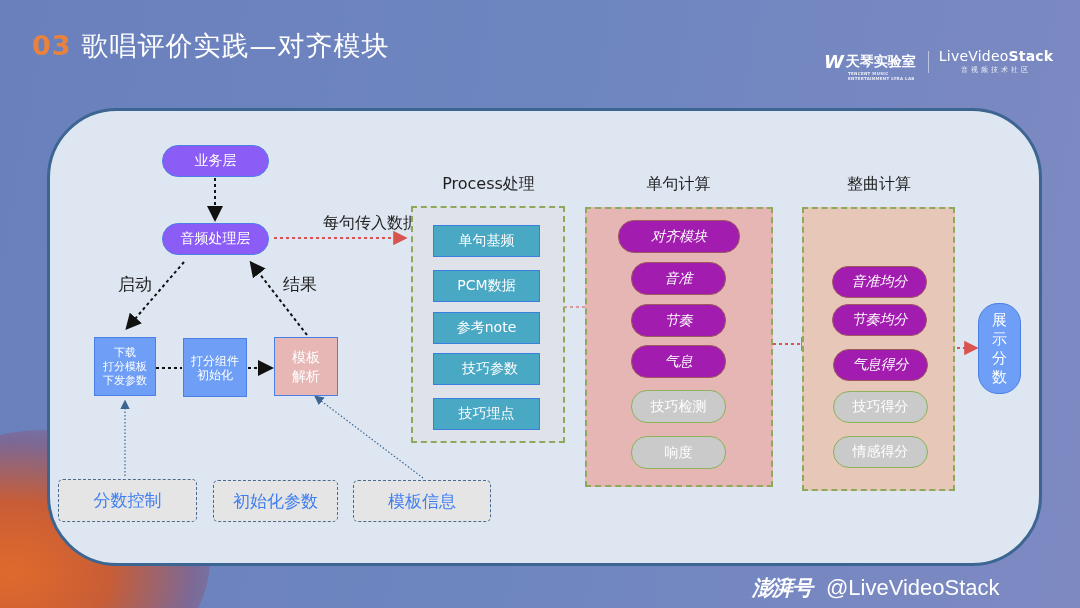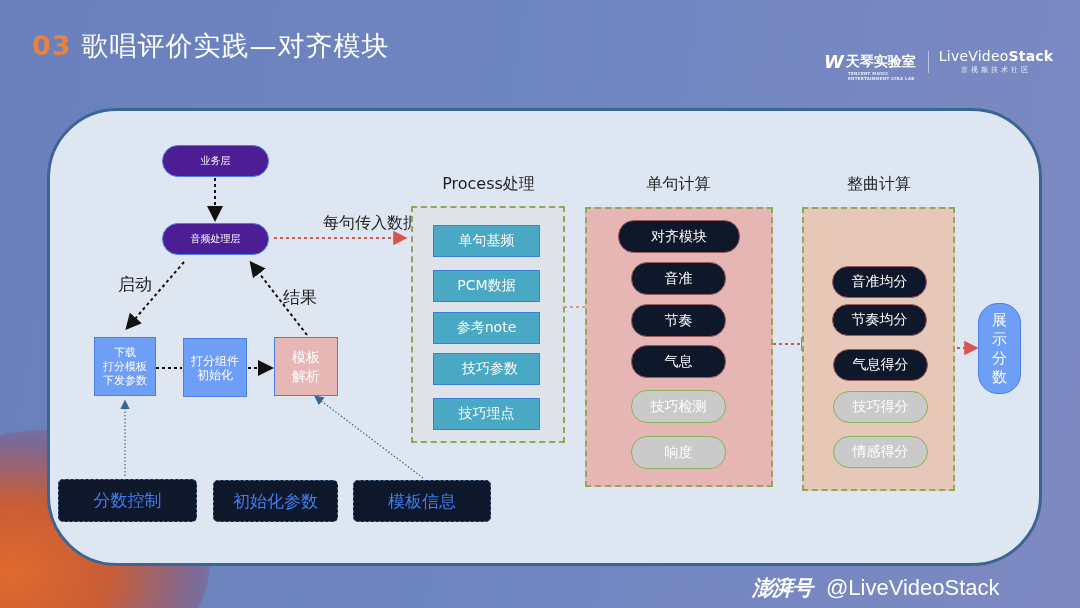--- a/index.html
+++ b/index.html
@@ -27,50 +27,50 @@
   .logo-b { display: flex; flex-direction: column; align-items: center; }
   .logo-b .main { font-size: 14px; letter-spacing: 0.2px; }
   .logo-b .main b { font-weight: bold; }
   .logo-b .sub { font-size: 7px; letter-spacing: 3px; opacity: .85; margin-top: 1px; }
 
   .panel {
     position: absolute; left: 47px; top: 108px; width: 995px; height: 458px;
     background: #dde6f1; border: 3px solid #3d6592; border-radius: 70px;
   }
   .pill-blue {
-    position: absolute; background: #4c1d95; border: 1.5px solid #4a7fe6; color: #fff;
-    border-radius: 16px; display: flex; align-items: center; justify-content: center; font-size: 10px;
+    position: absolute; background: #8b5cf6; border: 1.5px solid #4a7fe6; color: #fff;
+    border-radius: 16px; display: flex; align-items: center; justify-content: center; font-size: 14px;
   }
   .sq-blue {
     position: absolute; background: #6e9ef5; border: 1.5px solid #4a7fe6; color: #fff;
     display: flex; align-items: center; justify-content: center; text-align: center;
     font-size: 11px; line-height: 14px; white-space: pre-line;
   }
   .sq-pink {
     position: absolute; background: #e6b7b5; border: 1.5px solid #4a7fe6; color: #fff;
     display: flex; align-items: center; justify-content: center; text-align: center;
     font-size: 14px; line-height: 19px; white-space: pre-line;
   }
   .label-dark { position: absolute; color: #1e1e1e; font-size: 17px; white-space: nowrap; }
   .col-title { position: absolute; color: #1e1e1e; font-size: 16px; white-space: nowrap; text-align: center; }
   .dash-box {
-    position: absolute; background: #0f172a; border: 1.5px dashed #496a91; border-radius: 5px;
+    position: absolute; background: #e5e5e5; border: 1.5px dashed #496a91; border-radius: 5px;
     color: #3f7ef0; font-size: 17px; display: flex; align-items: center; justify-content: center;
   }
   .group { position: absolute; border: 2px dashed #8ea85c; }
   .g-process { background: #dfe2e8; }
   .g-single { background: #e6b6b5; }
   .g-whole { background: #e7c7b8; }
   .teal {
     position: absolute; background: #49a8c3; border: 1.5px solid #3a7fe0; color: #fff;
     font-size: 14px; display: flex; align-items: center; justify-content: center;
   }
   .pill-orange {
-    position: absolute; background: #0f172a; border: 1.5px solid #9c5a5c; color: #fff;
-    border-radius: 16px; font-size: 14px; display: flex; align-items: center; justify-content: center;
+    position: absolute; background: #a21caf; border: 1.5px solid #9c5a5c; color: #fff;
+    border-radius: 16px; font-size: 14px; display: flex; align-items: center; justify-content: center; font-style: italic;
   }
   .pill-gray {
     position: absolute; background: #cacaca; border: 1.5px solid #8ab35a; color: #fff;
     border-radius: 16px; font-size: 14px; display: flex; align-items: center; justify-content: center;
   }
   .show-score {
     position: absolute; background: #6e9ef5; border: 1.5px solid #4a7fe6; color: #fff;
     border-radius: 20px; font-size: 15px; line-height: 19px; text-align: center;
     display: flex; align-items: center; justify-content: center; white-space: pre-line;
   }
@@ -130,21 +130,21 @@
   <line x1="676" y1="337" x2="676" y2="346" stroke="#8ea85c" stroke-width="1.2" stroke-dasharray="2,2"></line>
 </svg>
 
 <div class="pill-blue" style="left:162px;top:145px;width:107px;height:32px;">
   <span>业务层</span>
 </div>
 <div class="pill-blue" style="left:162px;top:223px;width:107px;height:32px;">
   <span>音频处理层</span>
 </div>
 <div class="label-dark" style="left:118px;top:273px;">启动</div>
-<div class="label-dark" style="left:283px;top:286px;">结果</div>
+<div class="label-dark" style="left:283px;top:273px;">结果</div>
 <div class="label-dark" style="left:286px;top:213px;font-size:16px;margin-left:37px;">每句传入数据</div>
 
 <div class="sq-blue" style="left:94px;top:337px;width:62px;height:59px;">下载
 打分模板
 下发参数</div>
 <div class="sq-blue" style="left:183px;top:338px;width:64px;height:59px;font-size:12px;">打分组件
 初始化</div>
 <div class="sq-pink" style="left:274px;top:337px;width:64px;height:59px;">模板
 解析</div>
 

